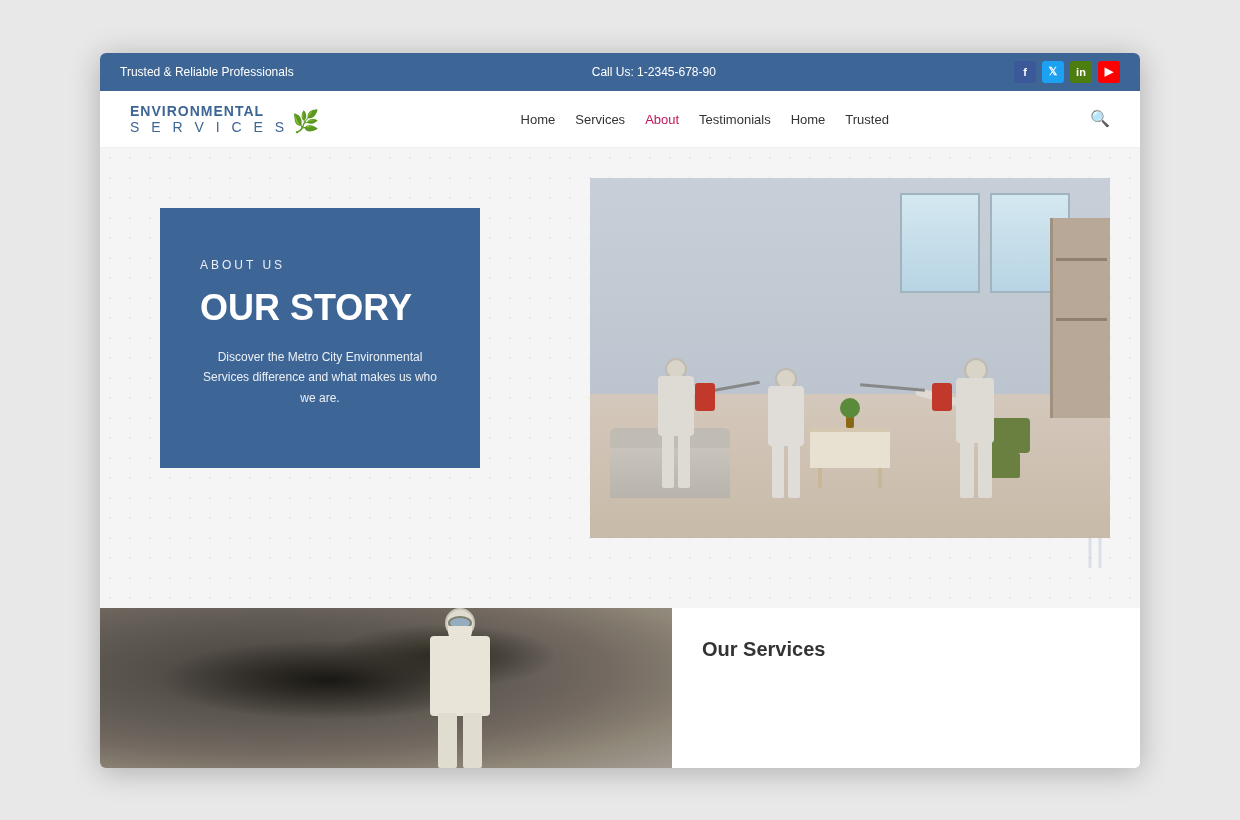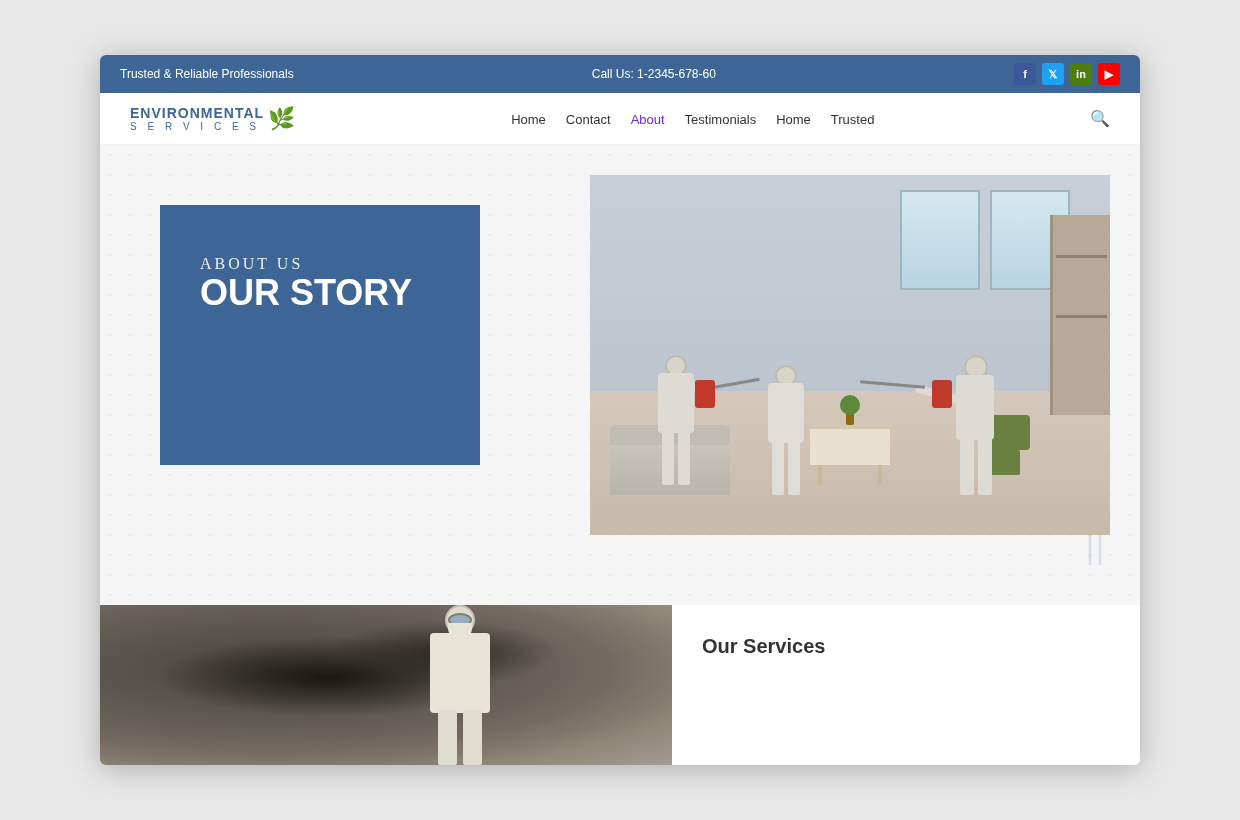--- a/index.html
+++ b/index.html
@@ -66,21 +66,21 @@
       display: flex;
       flex-direction: column;
     }
     .logo-top {
       font-size: 14px;
       font-weight: bold;
       color: #3d6596;
       letter-spacing: 1px;
     }
     .logo-bottom {
-      font-size: 10px;
+      font-size: 14px;
       color: #3d6596;
       letter-spacing: 4px;
     }
     .logo-icon {
       font-size: 22px;
       display: inline-block;
       margin-left: 4px;
       color: #3d6596;
     }
     .logo-wrapper {
@@ -92,21 +92,21 @@
       gap: 20px;
       align-items: center;
       list-style: none;
     }
     .nav-links a {
       text-decoration: none;
       color: #333;
       font-size: 13px;
     }
     .nav-links a.active {
-      color: #6d28d9;
+      color: #be185d;
     }
     .nav-search {
       font-size: 16px;
       color: #333;
       cursor: pointer;
     }
 
     
     .hero-section {
       position: relative;
@@ -156,26 +156,25 @@
       color: #fff;
       padding: 50px 40px 50px 40px;
       width: 320px;
       min-height: 260px;
       flex-shrink: 0;
       z-index: 3;
       position: relative;
       margin-top: 20px;
     }
     .story-box .about-us-label {
-      font-size: 16px;
+      font-size: 12px;
       letter-spacing: 3px;
       text-transform: uppercase;
-      margin-bottom: 0;
+      margin-bottom: 16px;
       opacity: 0.9;
-      font-family: Liberation Serif, serif;
     }
     .story-box h1 {
       font-size: 36px;
       font-weight: 900;
       text-transform: uppercase;
       margin-bottom: 20px;
       line-height: 1.1;
     }
     .story-box p {
       font-size: 12px;
@@ -772,54 +771,55 @@
       opacity: 0.15;
     }
   </style>
 </head>
 <body>
 
 <div class="browser-window">
 
   <div class="top-bar">
     <span>Trusted &amp; Reliable Professionals</span>
-    <span>Call Us: 1-2345-678-60</span>
+    <span>Call Us: 1-2345-678-90</span>
     <div class="top-bar-right">
       <div class="social-icon social-fb">f</div>
       <div class="social-icon social-tw">𝕏</div>
       <div class="social-icon social-li">in</div>
       <div class="social-icon social-yt">▶</div>
     </div>
   </div>
 
   <div class="nav-bar">
     <div class="logo-wrapper">
       <div class="logo">
         <span class="logo-top">ENVIRONMENTAL</span>
         <span class="logo-bottom">S E R V I C E S</span>
       </div>
       <span class="logo-icon">🌿</span>
     </div>
     <ul class="nav-links">
       <li><a href="#">Home</a></li>
-      <li><a href="#">Contact</a></li>
+      <li><a href="#">Services</a></li>
       <li><a href="#" class="active">About</a></li>
       <li><a href="#">Testimonials</a></li>
       <li><a href="#">Home</a></li>
       <li><a href="#">Trusted</a></li>
     </ul>
     <span class="nav-search">🔍</span>
   </div>
 
   <div class="hero-section">
     <div class="hero-content">
 
       <div class="story-box">
         <div class="about-us-label">ABOUT US</div>
         <h1>OUR STORY</h1>
+        <p>Discover the Metro City Environmental Services  difference and what makes us who we are.</p>
       </div>
 
       <div class="hero-photos">
         <div class="photo-main">
           <div class="photo-main-inner">
             <div class="room-wall"></div>
             <div class="room-floor"></div>
             <div class="room-window"></div>
             <div class="room-window2"></div>
             <div class="room-shelf"></div>

